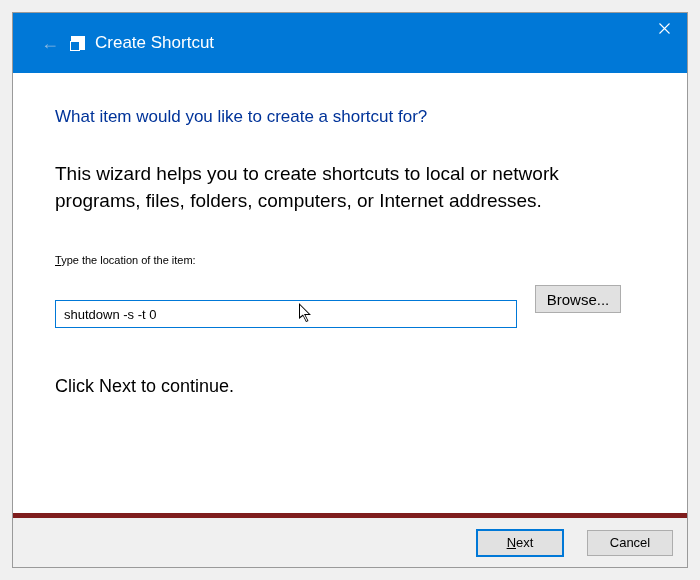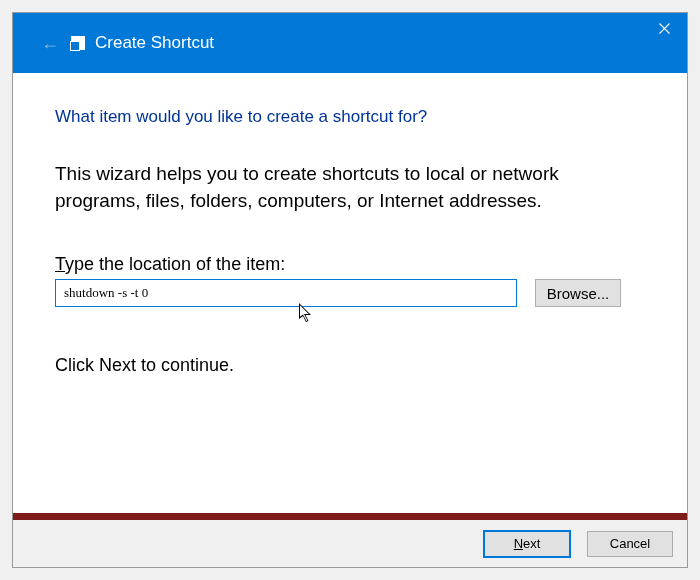--- a/index.html
+++ b/index.html
@@ -83,38 +83,39 @@
       margin-bottom: 34px;
     }
     .description {
       color: #000000;
       font-size: 19px;
       line-height: 1.4;
       margin-bottom: 40px;
     }
     .field-label {
       color: #000000;
-      font-size: 18px;
+      font-size: 11px;
       margin-bottom: 4px;
     }
     .field-label .ul { text-decoration: underline; }
     .input-row {
       display: flex;
       align-items: center;
       gap: 18px;
       margin-bottom: 48px;
     }
     .location-input {
       width: 462px;
       height: 28px;
       border: 1px solid #0078d7;
       padding: 2px 8px;
       font-size: 13px;
-      font-family: Liberation Serif, serif;
+      font-family: Liberation Sans, sans-serif;
       outline: none;
+      margin-top: 30px;
     }
     .browse-btn {
       width: 86px;
       height: 28px;
       background: #e1e1e1;
       border: 1px solid #adadad;
       font-size: 15px;
       font-family: inherit;
       cursor: pointer;
     }
@@ -123,27 +124,27 @@
       font-size: 18px;
     }
     .cursor {
       position: absolute;
       top: 230px;
       left: 286px;
       pointer-events: none;
     }
     .footer {
       height: 54px;
-      border-top: 7px solid #7f1d1d;
+      border-top: 5px solid #7f1d1d;
       background: #f0f0f0;
       display: flex;
       align-items: center;
       justify-content: flex-end;
       padding-right: 14px;
-      gap: 17px;
+      gap: 24px;
     }
     .footer-btn {
       width: 86px;
       height: 26px;
       background: #e1e1e1;
       border: 1px solid #adadad;
       font-size: 13px;
       font-family: inherit;
       cursor: pointer;
     }

